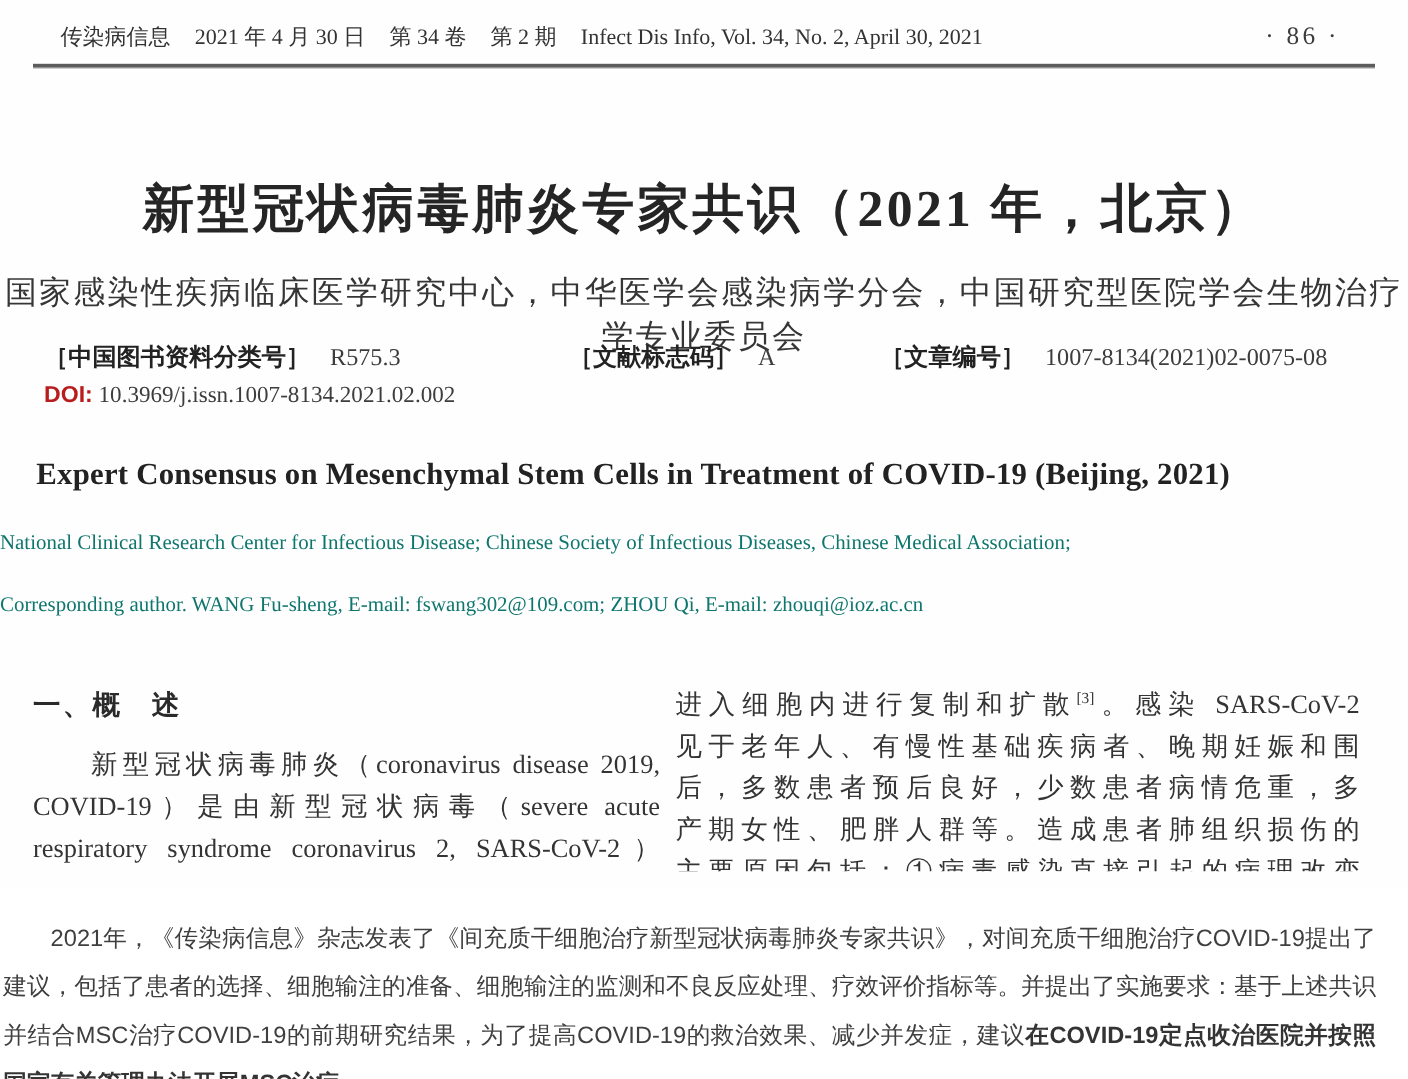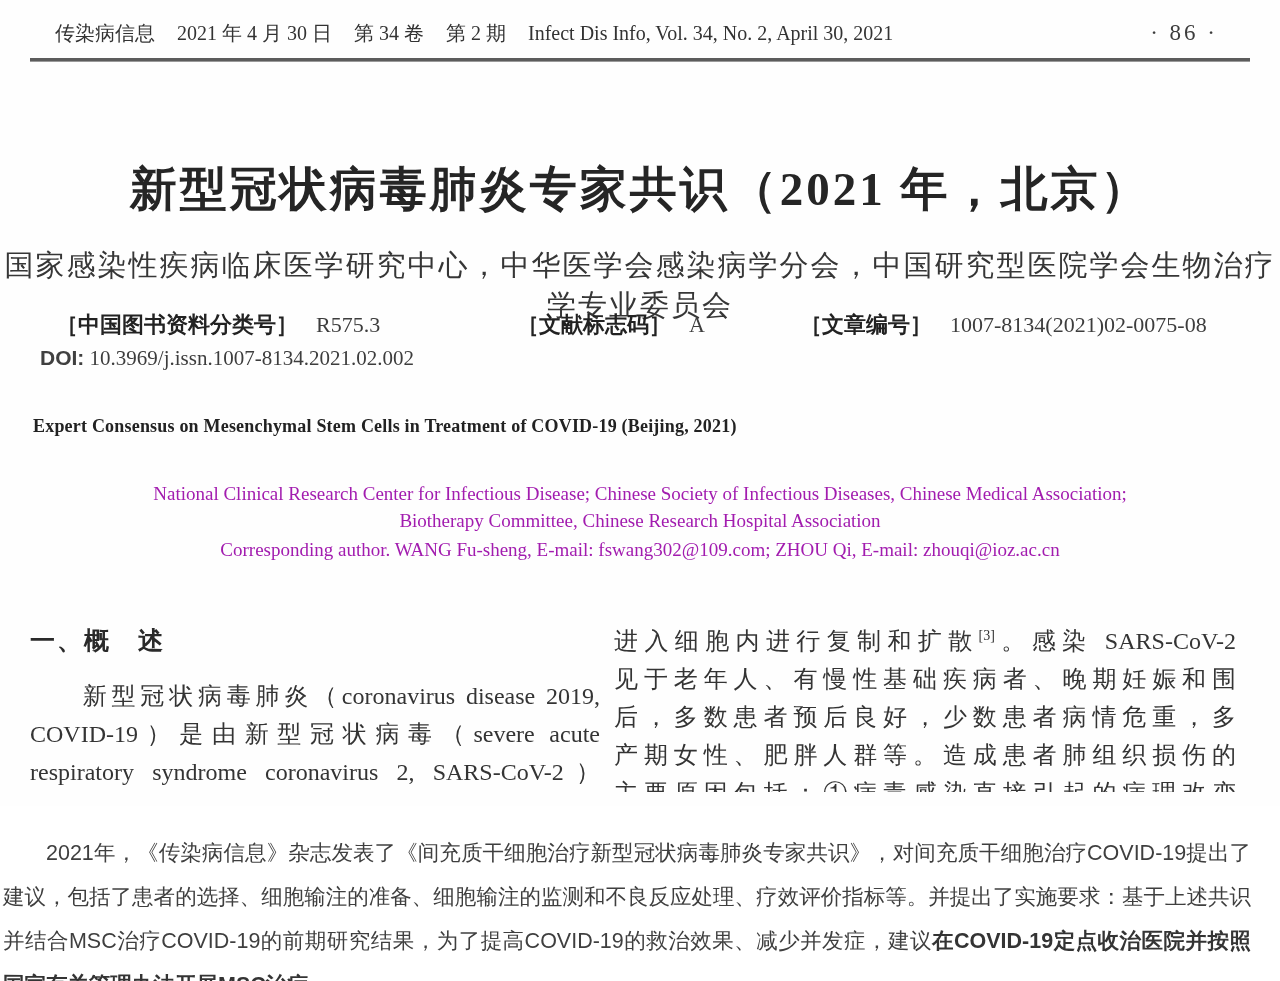--- a/index.html
+++ b/index.html
@@ -25,34 +25,34 @@
   .t1, .t2 { position: absolute; left: 0; width: 100%; text-align: center;
     font-weight: bold; color: #252525; }
   .t1 { top: 96px; font-size: 47px; letter-spacing: 13px; }
   .t2 { top: 158px; font-size: 47px; letter-spacing: 3px; }
 
   .affcn { position: absolute; left: 0; top: 246px; width: 100%; text-align: center;
     font-size: 29px; letter-spacing: 2px; color: #363636; }
 
   .meta { position: absolute; left: 0; top: 310px; width: 100%; height: 30px; font-size: 22px; }
   .meta .pair { position: absolute; white-space: nowrap; }
-  .meta .p1 { left: 56px; }
+  .meta .p1 { left: 40px; }
   .meta .p2 { left: 517px; }
   .meta .p3 { left: 800px; }
   .meta b { color: #222; }
   .meta .mval { margin-left: 18px; color: #3d3d3d; }
 
   .doi { position: absolute; left: 40px; top: 346px; font-size: 21px; color: #3d3d3d; }
-  .doi b { font-family: "Liberation Sans", "DejaVu Sans", sans-serif; color: #404040; }
+  .doi b { font-family: "Liberation Sans", "DejaVu Sans", sans-serif; color: #b91c1c; }
 
-  .ten { position: absolute; left: 33px; top: 416px; font-size: 18px; font-weight: bold;
+  .ten { position: absolute; left: 33px; top: 416px; font-size: 28px; font-weight: bold;
     color: #222; letter-spacing: 0.2px; white-space: nowrap; }
 
-  .affen { position: absolute; left: 0; width: 100%; text-align: center;
-    font-size: 19px; color: #a21caf; }
+  .affen { position: absolute; left: 0; width: 100%; 
+    font-size: 19px; color: #0f766e; }
   .a1 { top: 483px; }
   .a2 { top: 510px; }
   .a3 { top: 539px; }
 
   .colL { position: absolute; left: 30px; top: 624px; width: 570px; }
   .colR { position: absolute; left: 596px; top: 622px; width: 622px; margin-left: 18px; }
   .colL h3 { font-size: 25px; font-weight: bold; color: #2a2a2a; margin-bottom: 20px; letter-spacing: 2px; }
   .pl { font-size: 24px; line-height: 38px; color: #343434; white-space: nowrap; }
   .jl { white-space: normal; text-align: justify; text-align-last: justify; }
   .ind { text-indent: 2.2em; }
@@ -93,21 +93,20 @@
     </div>
 
     <div class="doi">
       <b>DOI:</b>
       <span>10.3969/j.issn.1007-8134.2021.02.002</span>
     </div>
 
     <h2 class="ten">Expert Consensus on Mesenchymal Stem Cells in Treatment of COVID-19 (Beijing, 2021)</h2>
 
     <p class="affen a1">National Clinical Research Center for Infectious Disease; Chinese Society of Infectious Diseases, Chinese Medical Association;</p>
-    <p class="affen a2">Biotherapy Committee, Chinese Research Hospital Association</p>
     <p class="affen a3">Corresponding author. WANG Fu-sheng, E-mail: fswang302@109.com; ZHOU Qi, E-mail: zhouqi@ioz.ac.cn</p>
 
     <div class="colL">
       <h3>一、概　述</h3>
       <div class="pl jl ind">新型冠状病毒肺炎（coronavirus disease 2019,</div>
       <div class="pl jl">COVID-19）是由新型冠状病毒（severe acute</div>
       <div class="pl jl">respiratory syndrome coronavirus 2, SARS-CoV-2）</div>
     </div>
 
     <div class="colR">

